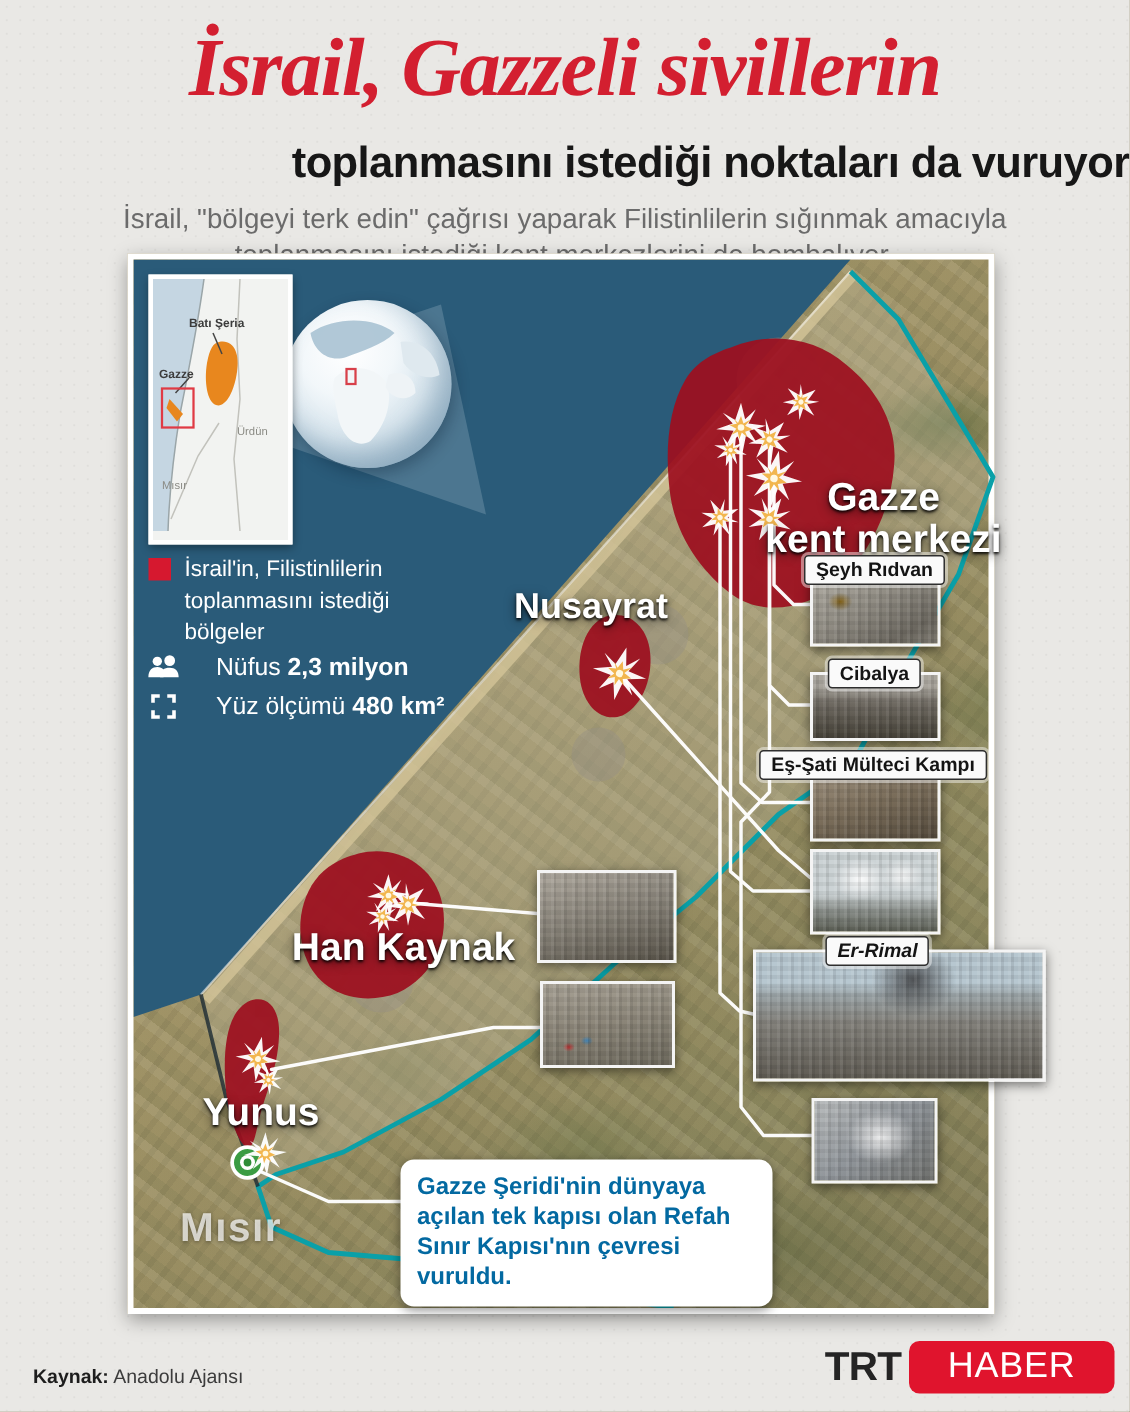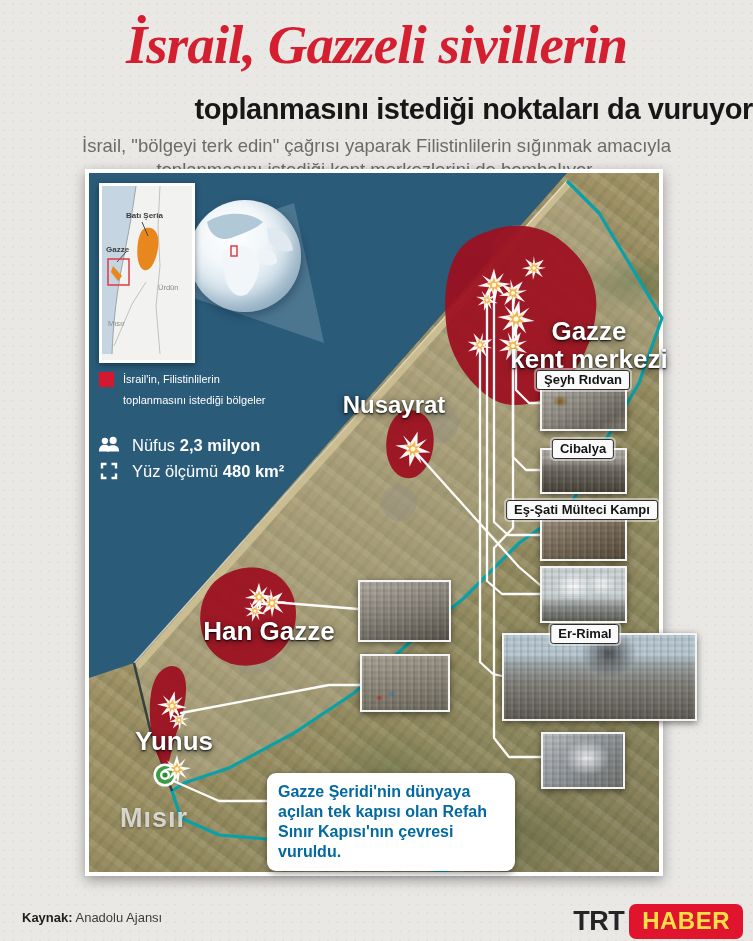--- a/index.html
+++ b/index.html
@@ -38,23 +38,23 @@
   .map svg.overlay{position:absolute;left:0;top:0;z-index:1;}
   
   .inset{position:absolute;left:10px;top:10px;width:90px;height:174px;z-index:6;
     background:#f2f3f1;border:3px solid #fff;box-shadow:0 2px 6px rgba(0,0,0,.4);}
   .globe{position:absolute;left:100px;top:27px;width:112px;height:112px;z-index:5;border-radius:50%;
     background:radial-gradient(circle at 38% 30%, #ffffff 0%, #f2f7fa 30%, #d9e6ee 55%, #b6cddb 80%, #93b1c4 100%);
     box-shadow:inset -8px -10px 18px rgba(70,110,140,.35), 2px 4px 10px rgba(0,20,40,.3);}
   .globe svg{position:absolute;left:0;top:0;}
   
   .legend{position:absolute;left:10px;top:196px;width:185px;z-index:4;display:flex;gap:9px;
-    color:#fff;font-size:11px;line-height:21px;font-weight:500;}
+    color:#fff;font-size:15px;line-height:21px;font-weight:500;}
   .legend .sq{flex:0 0 15px;width:15px;height:15px;margin-top:3px;background:#d6182f;}
-  .stat{position:absolute;left:9px;z-index:4;display:flex;align-items:center;gap:12px;
+  .stat{position:absolute;left:9px;z-index:4;display:flex;align-items:center;gap:24px;
     color:#fff;font-size:16.5px;font-weight:500;justify-content:flex-end;}
   .stat b{font-weight:800;}
   .stat .ic{width:22px;height:20px;flex:0 0 22px;}
   
   .mlabel{position:absolute;z-index:4;color:#fff;font-weight:800;text-align:center;
     text-shadow:0 1px 2px rgba(0,0,0,.9),0 2px 7px rgba(0,0,0,.55);}
   .sea-label{position:absolute;z-index:2;font-weight:700;font-size:34px;letter-spacing:1px;
     color:rgba(170,198,215,.62);text-align:center;}
   .egypt-label{color:rgba(255,255,255,.72);text-shadow:0 1px 3px rgba(0,0,0,.4);}
   
@@ -82,24 +82,24 @@
     background:#fafafa;border:1.5px solid #2e2e2e;border-radius:3px;
     box-shadow:0 0 0 2px rgba(255,255,255,.45);
     font-size:13px;font-weight:700;color:#141414;padding:1px 7px 2px;}
   
   .callout{position:absolute;left:178px;top:600px;width:248px;z-index:6;box-sizing:border-box;
     background:#fff;border-radius:9px;padding:9px 11px;box-shadow:0 2px 7px rgba(0,0,0,.45);
     font-size:16px;font-weight:700;line-height:20px;color:#0369a1;}
   
   .source{position:absolute;left:22px;top:910px;font-size:13px;color:#3c3c3c;}
   .source b{font-weight:700;color:#1d1d1d;}
-  .logo{position:absolute;right:10px;top:894px;display:flex;align-items:center;gap:5px;margin-top:10px;}
+  .logo{position:absolute;right:10px;top:894px;display:flex;align-items:center;gap:5px;}
   .logo .trt{font-size:27px;font-weight:800;letter-spacing:-.5px;color:#242424;}
-  .logo .haber{background:#e0142d;color:#fde047;font-size:24px;font-weight:700;letter-spacing:.5px;
-    padding:3px 13px 4px;border-radius:7px;}
+  .logo .haber{background:#e0142d;color:#ffffff;font-size:24px;font-weight:400;letter-spacing:.5px;
+    padding:3px 26px 4px;border-radius:7px;}
 </style>
 </head>
 <body>
 
 <div class="stage">
 
   <div class="title">İsrail, Gazzeli sivillerin</div>
   <div class="subtitle">toplanmasını istediği noktaları da vuruyor</div>
   <div class="desc">İsrail, "bölgeyi terk edin" çağrısı yaparak Filistinlilerin sığınmak amacıyla toplanmasını istediği kent merkezlerini de bombalıyor.</div>
 
@@ -233,37 +233,37 @@
       </span>
     </div>
 
     <div class="mlabel" style="left:415px;top:144px;width:170px;font-size:26px;line-height:28px;">
       <div>Gazze</div>
       <div>kent merkezi</div>
     </div>
     <div class="mlabel" style="left:225px;top:219px;width:160px;font-size:24px;line-height:26px;">
       <div>Nusayrat</div>
     </div>
-    <div class="mlabel" style="left:100px;top:443px;width:160px;font-size:26px;">Han Gazze</div>
+    <div class="mlabel" style="left:100px;top:443px;width:160px;font-size:26px;">Han Kaynak</div>
     <div class="mlabel" style="left:30px;top:553px;width:110px;font-size:26px;">Yunus</div>
     <div class="mlabel egypt-label" style="left:5px;top:630px;width:120px;font-size:27px;letter-spacing:1px;">Mısır</div>
 
     <div class="ph ph-a" style="left:451px;top:206px;width:87px;height:52px;"></div>
     <div class="chip" style="left:494px;top:197px;">Şeyh Rıdvan</div>
 
     <div class="ph ph-b" style="left:451px;top:275px;width:87px;height:46px;"></div>
     <div class="chip" style="left:494px;top:266px;">Cibalya</div>
 
     <div class="ph ph-c" style="left:451px;top:336px;width:87px;height:52px;"></div>
     <div class="chip" style="left:493px;top:327px;">Eş-Şati Mülteci Kampı</div>
 
     <div class="ph ph-d" style="left:451px;top:393px;width:87px;height:57px;"></div>
 
     <div class="ph ph-e" style="left:413px;top:460px;width:195px;height:88px;"></div>
-    <div class="chip" style="left:496px;top:451px;">Er-Rimal</div>
+    <div class="chip" style="left:496px;top:451px;font-style:italic;">Er-Rimal</div>
 
     <div class="ph ph-f" style="left:452px;top:559px;width:84px;height:57px;"></div>
 
     <div class="ph ph-g" style="left:269px;top:407px;width:93px;height:62px;"></div>
     <div class="ph ph-h" style="left:271px;top:481px;width:90px;height:58px;"></div>
 
     <div class="callout">Gazze Şeridi'nin dünyaya açılan tek kapısı olan Refah Sınır Kapısı'nın çevresi vuruldu.</div>
   </div>
 
   <div class="source">

